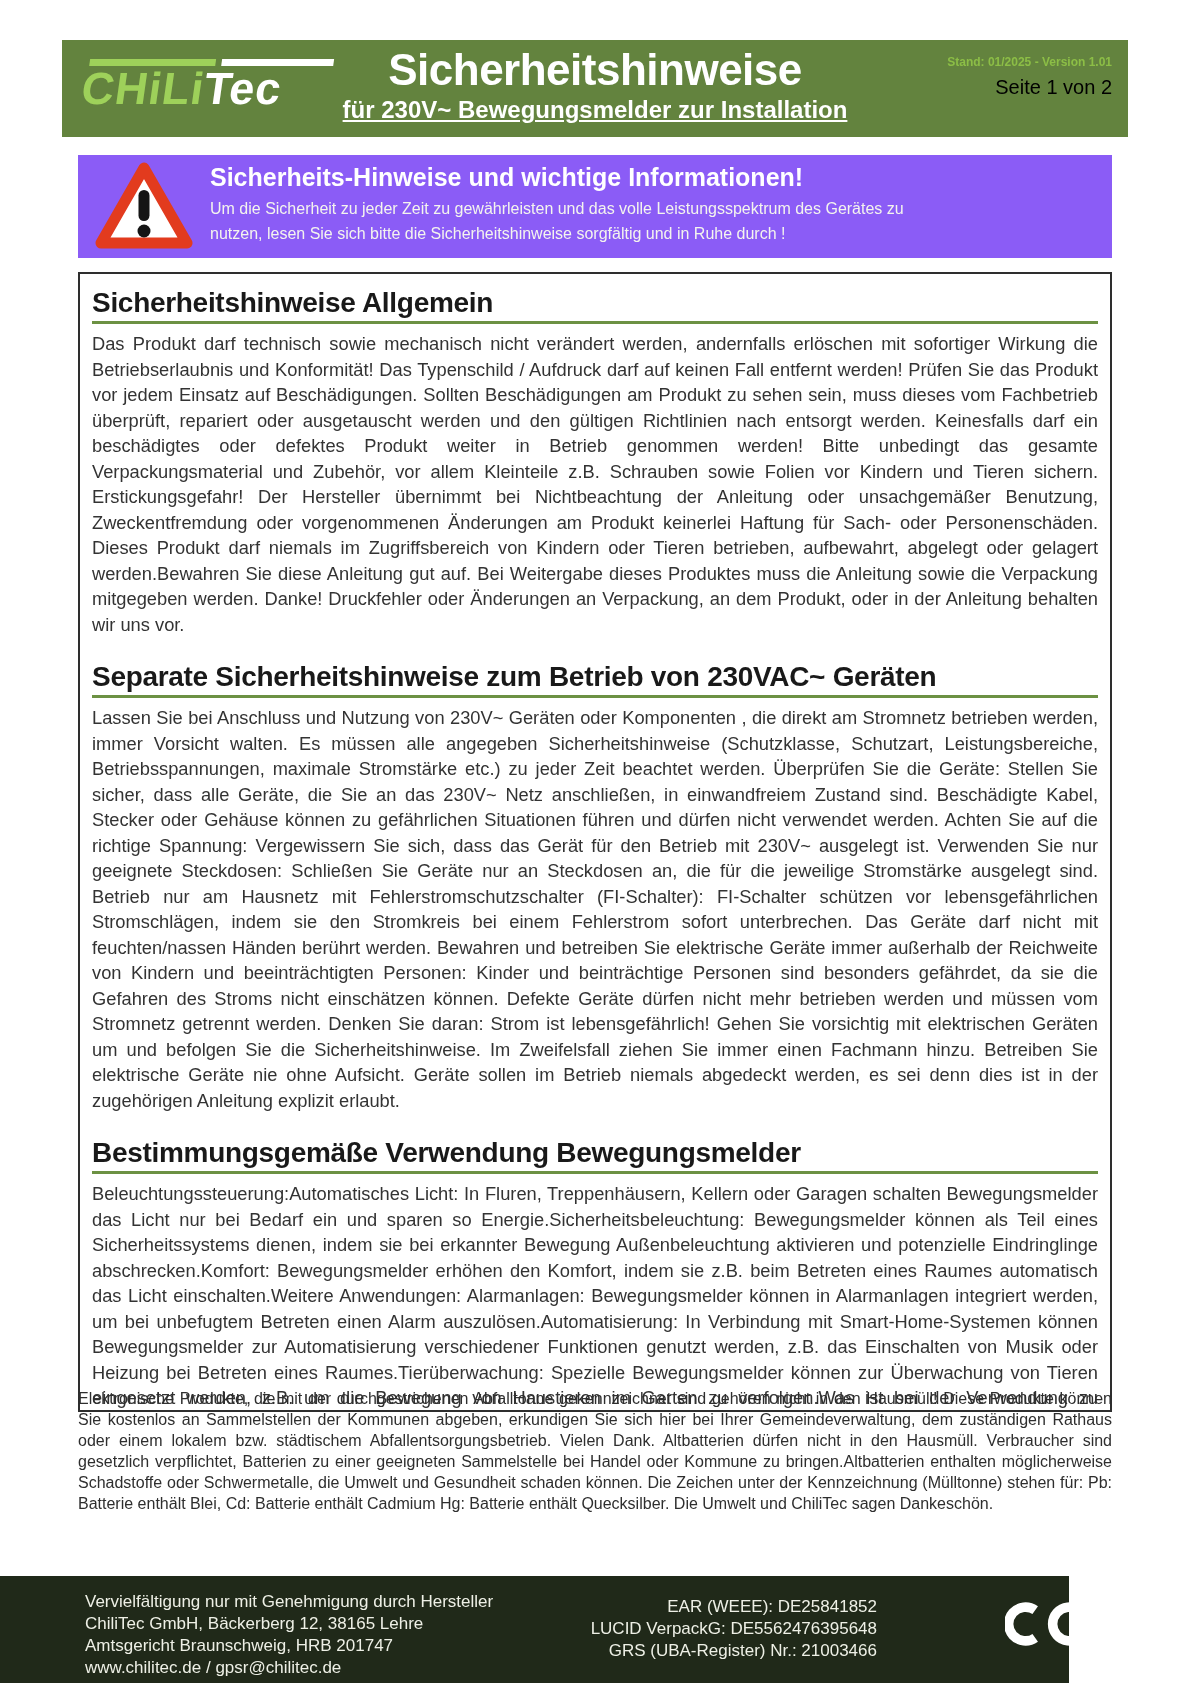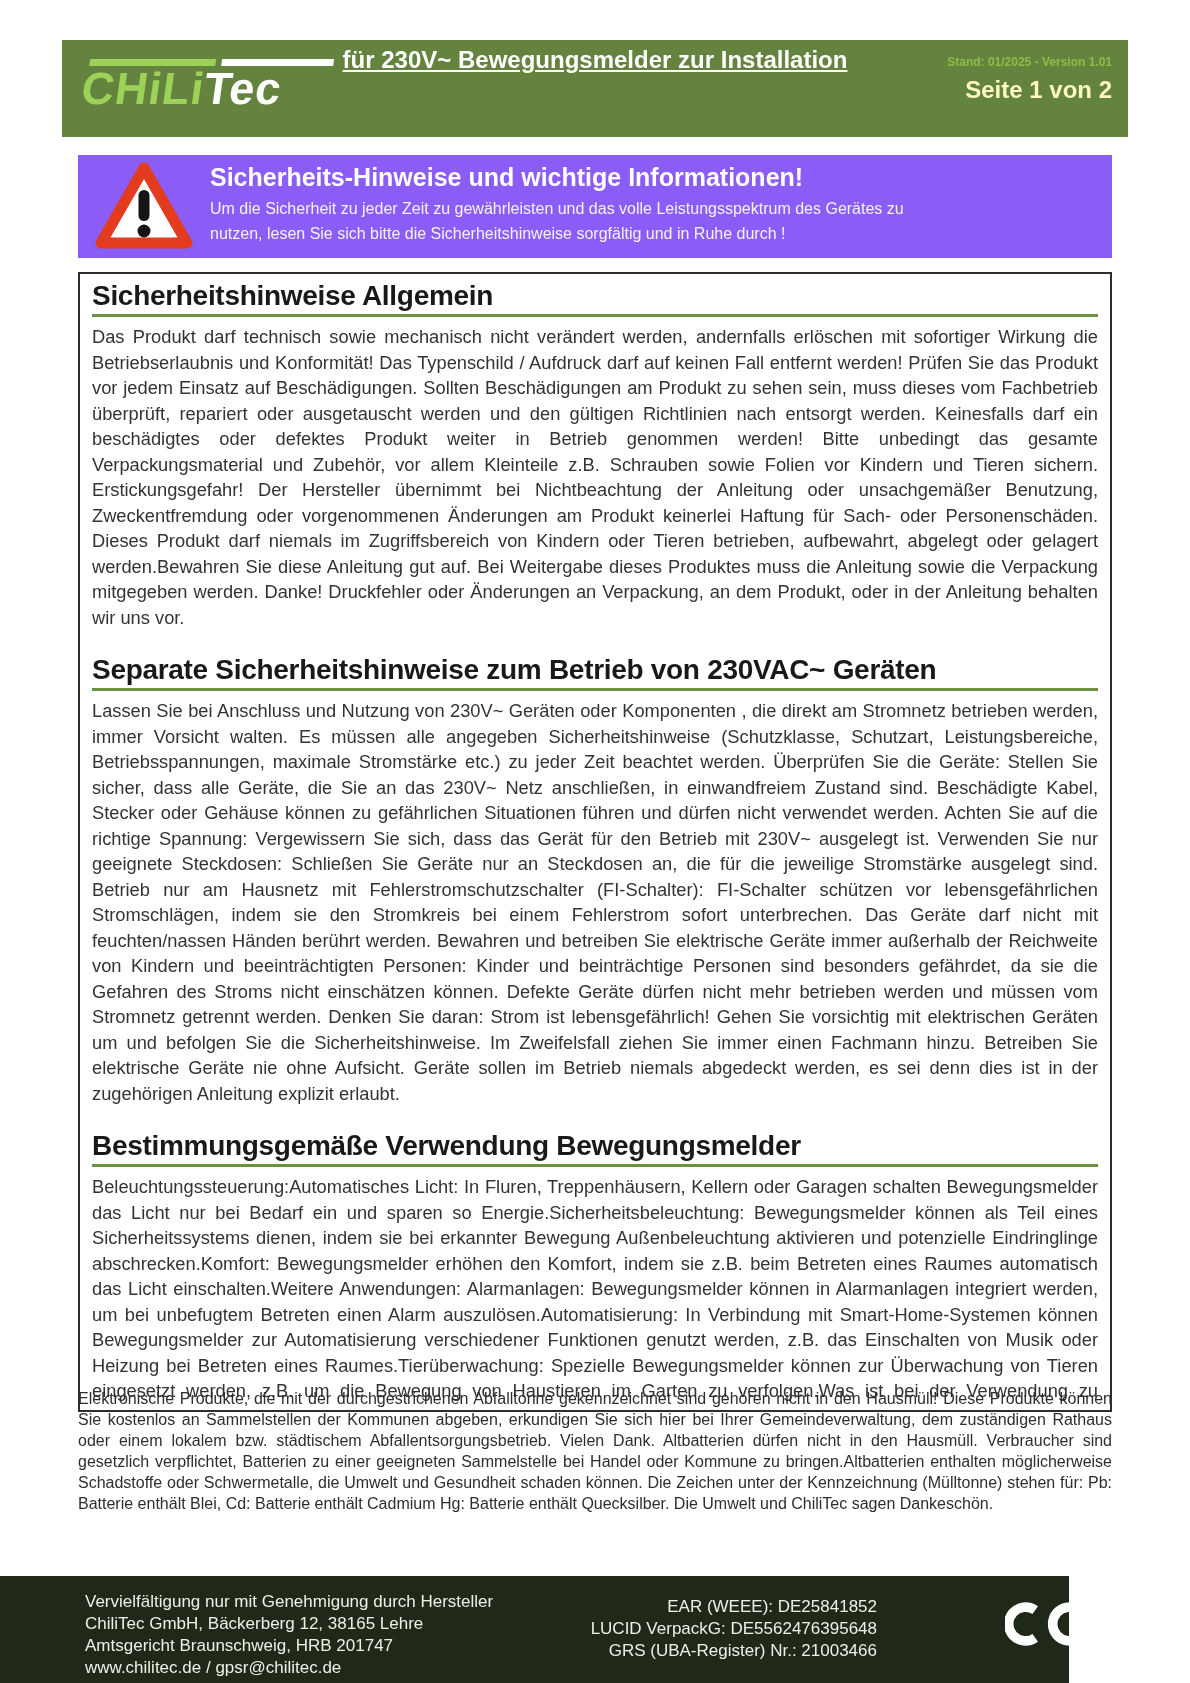--- a/index.html
+++ b/index.html
@@ -19,33 +19,33 @@
   }
   .logo-chili { color:#9ED15A; }
   .logo-tec   { color:#ffffff; }
   .logo-bar-green { position:absolute; left:4px;  top:-7px; width:126px; height:7px; background:#9ED15A; }
   .logo-bar-white { position:absolute; left:136px; top:-7px; width:112px; height:7px; background:#ffffff; }
   .title-wrap { position:absolute; left:0; right:0; top:5px; text-align:center; color:#fff; }
   .doc-title { font-size:44px; font-weight:bold; letter-spacing:-0.5px; }
   .doc-subtitle { font-size:24px; font-weight:bold; margin-top:1px;text-decoration:underline; }
   .version-wrap { position:absolute; right:16px; top:15px; text-align:right; }
   .version { color:#8CBE46; font-weight:bold; font-size:12px; }
-  .pageno  { color:#fef9c3; font-weight:bold; font-size:24px; margin-top:7px; }
+  .pageno  { color:#000000; font-weight:normal; font-size:20px; margin-top:7px; }
 
   
   .banner { position:absolute; left:78px; top:155px; width:1034px; height:103px; background:#8b5cf6; }
   .tri { position:absolute; left:16px; top:5px; width:100px; height:92px; }
   .banner-text { position:absolute; left:132px; top:8px; width:900px; }
   .banner-title { color:#ffffff; font-size:25px; font-weight:bold; margin-bottom:4px; }
   .banner-line { color:#f4f4ee; font-size:16px; line-height:25px; }
 
   
   .main-box {
     position:absolute; left:78px; top:272px; width:1034px; height:1140px;
-    border:2px solid #2e2e2e; box-sizing:border-box; padding:0 12px; background:#fff;
+    border:2px solid #2e2e2e; box-sizing:border-box; padding:7px 12px; background:#fff;
     overflow:hidden;
   }
   .sec-h { font-size:28px; font-weight:bold; color:#191919; margin:24px 0 2px; letter-spacing:-0.3px; }
   .main-box .sec-h:first-child { margin-top:6px; }
   .rule { height:3px; background:#6C9143; margin:0 0 7px 0; }
   .sec-p { font-size:18.3px; line-height:25.5px; text-align:justify; color:#333333; margin:0; hyphens:auto; }
 
   
   .disposal {
     position:absolute; left:78px; top:1388px; width:1034px; margin:0;
@@ -64,20 +64,21 @@
 
 <div id="page">
 
   <header class="topbar">
     <div class="logo">
       <div class="logo-bar-green"></div>
       <div class="logo-bar-white"></div>
       <span class="logo-chili">CHiLi</span><span class="logo-tec">Tec</span>
     </div>
     <div class="title-wrap">
+      <div class="doc-title">Sicherheitshinweise</div>
       <div class="doc-subtitle">für 230V~ Bewegungsmelder zur Installation</div>
     </div>
     <div class="version-wrap">
       <div class="version">Stand: 01/2025 - Version 1.01</div>
       <div class="pageno">Seite 1 von 2</div>
     </div>
   </header>
 
   <section class="banner">
     <svg class="tri" viewBox="0 0 100 92">

